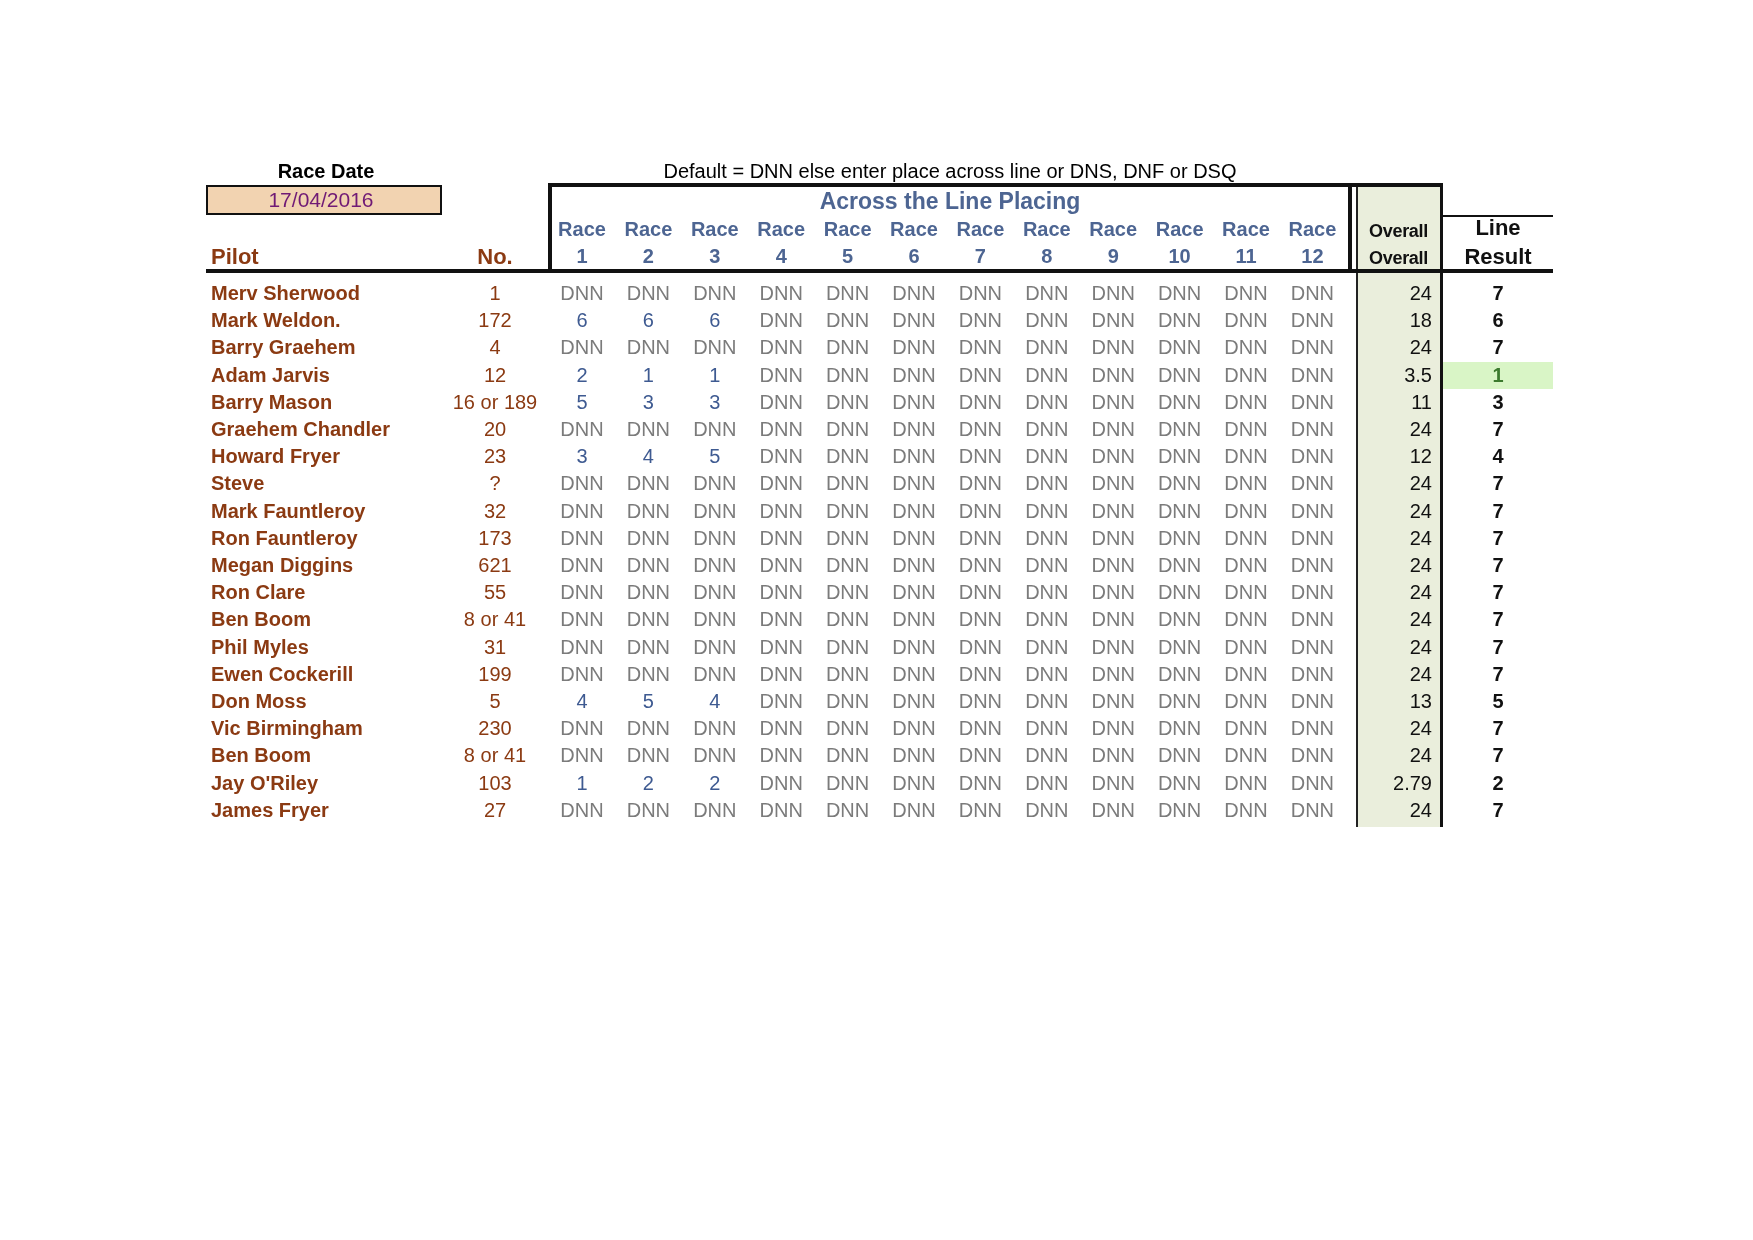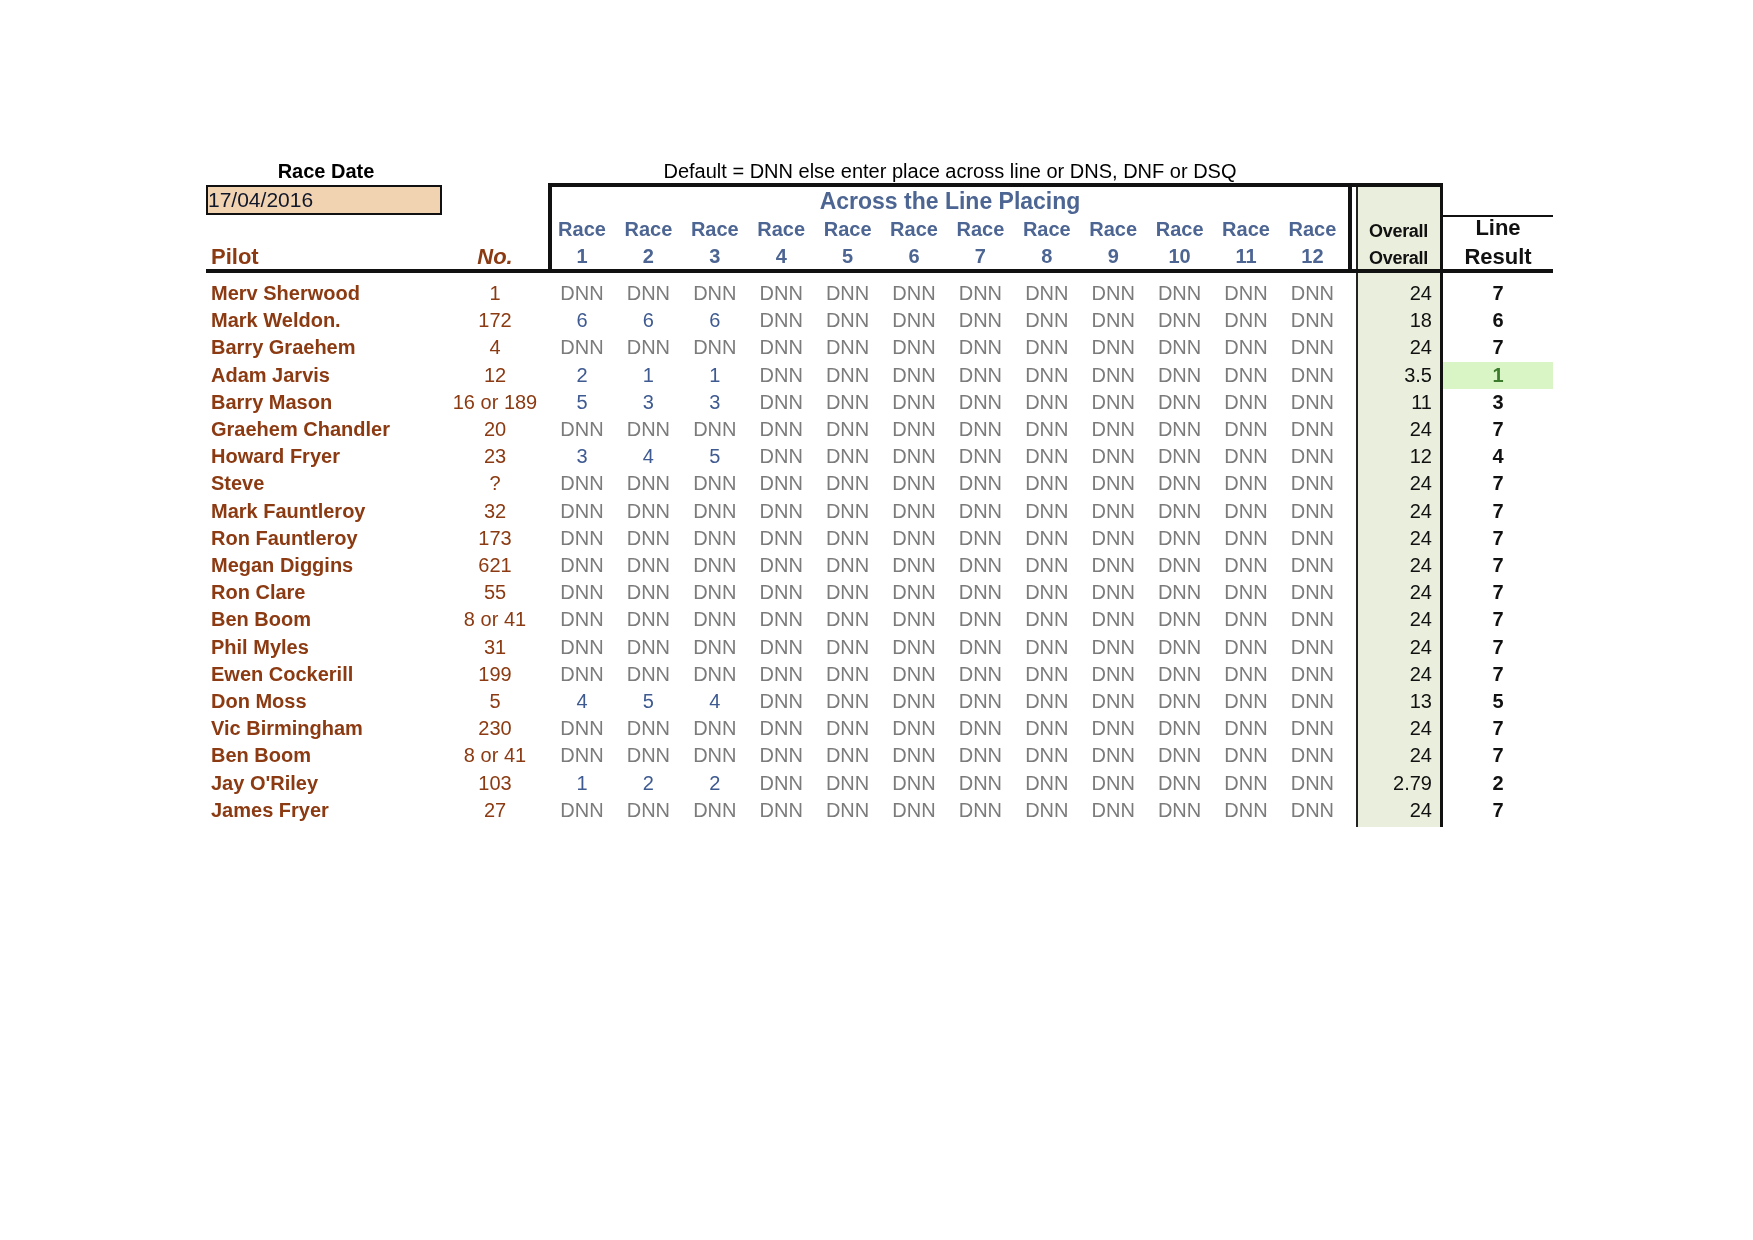--- a/index.html
+++ b/index.html
@@ -4,42 +4,42 @@
 <style>
   html, body { margin:0; padding:0; background:#ffffff; }
   body { width:1753px; height:1240px; position:relative; overflow:hidden;
          font-family:"Liberation Sans", sans-serif; }
   .abs { position:absolute; }
 
   .race-date-label { left:206px; top:160px; width:240px; text-align:center;
     font-weight:bold; font-size:20px; color:#000; }
   .race-date-box { left:206px; top:185px; width:236px; height:30px;
     background:#f2d3b1; border:2px solid #111; box-sizing:border-box;
-    text-align:left; padding-right:6px; font-size:21px; line-height:26px; color:#0f172a; }
+    text-align:center; padding-right:6px; font-size:21px; line-height:26px; color:#701a75; }
 
   .instruction { left:560px; top:160px; width:780px; text-align:center;
     font-size:20px; color:#000; }
 
   .placing-box { left:548px; top:183px; width:804px; height:88px;
     border:4px solid #111; border-bottom:none; box-sizing:border-box; }
   .placing-title { left:552px; top:188px; width:796px; text-align:center;
     font-weight:bold; font-size:23px; color:#4d6592; }
 
   .overall-box { left:1356px; top:183px; width:87px; height:644px;
     background:#eaeedc; border-left:2px solid #222; border-right:3px solid #111;
     box-sizing:border-box; }
   .overall-top { left:1352px; top:183px; width:91px; height:4px; background:#111; }
   .overall-dbl { left:1349px; top:183px; width:3px; height:88px; background:#111; }
 
   .header-rule { left:206px; top:269px; width:1347px; height:4px; background:#111; }
   .line-top-rule { left:1443px; top:215px; width:110px; height:2px; background:#111; }
 
   .hdr-pilot { left:211px; top:244px; font-weight:bold; font-size:22px; color:#8b3a12; }
   .hdr-no { left:450px; top:244px; width:90px; text-align:center;
-    font-weight:bold; font-size:22px; color:#8b3a12;font-style:italic; }
+    font-weight:bold; font-size:22px; color:#8b3a12; }
   .race-hdr { position:absolute; top:216px; width:66px; text-align:center;
     font-weight:bold; font-size:20px; line-height:27px; color:#4d6592; }
   .overall-hdr { left:1356px; top:218px; width:85px; text-align:center;
     font-weight:bold; font-size:18px; line-height:27px; color:#111; letter-spacing:-0.3px; }
   .line-hdr { left:1443px; top:213px; width:110px; text-align:center;
     font-weight:bold; font-size:22px; line-height:29px; color:#111; }
 
   .row { position:absolute; left:0; width:1753px; height:27px; }
   .cell { position:absolute; top:0; height:27px; line-height:27px; font-size:20px; }
   .c-pilot { left:211px; font-weight:bold; color:#8b3a12; white-space:nowrap; }

